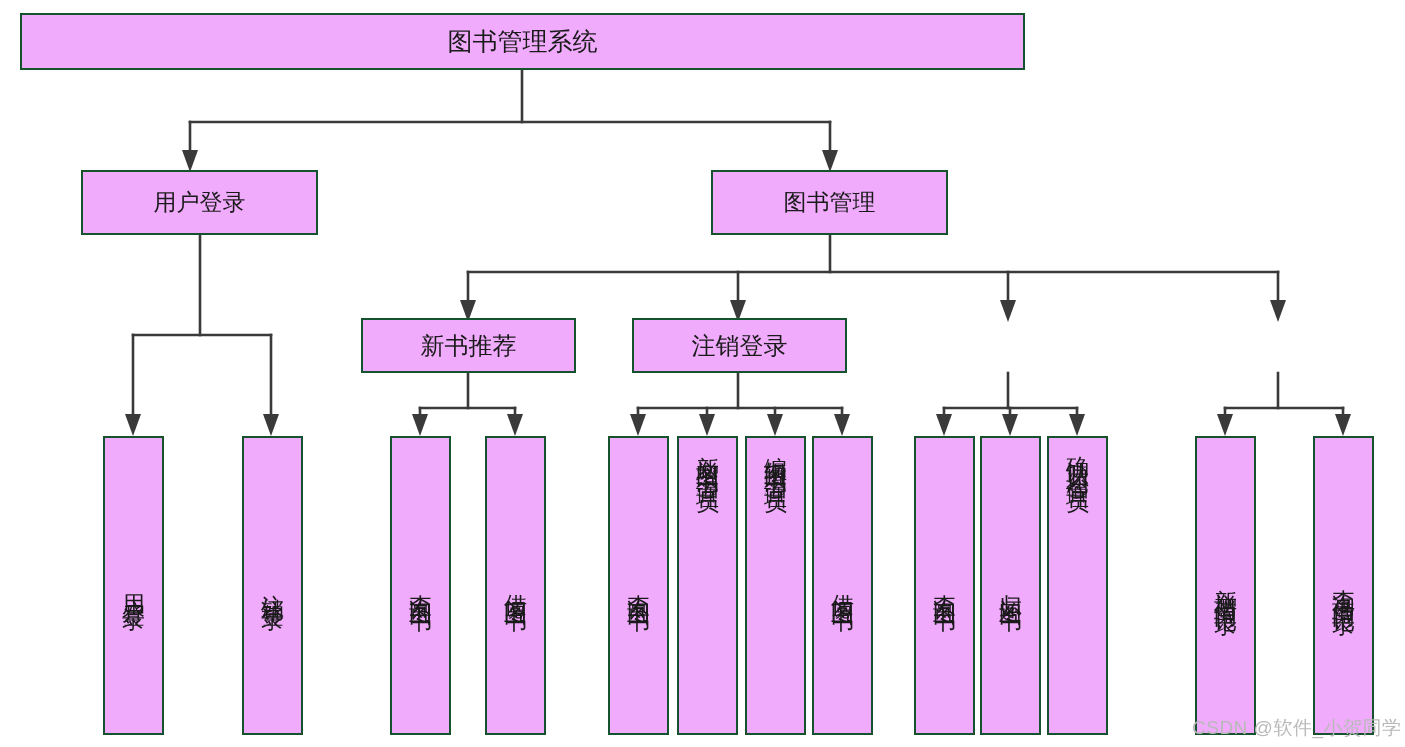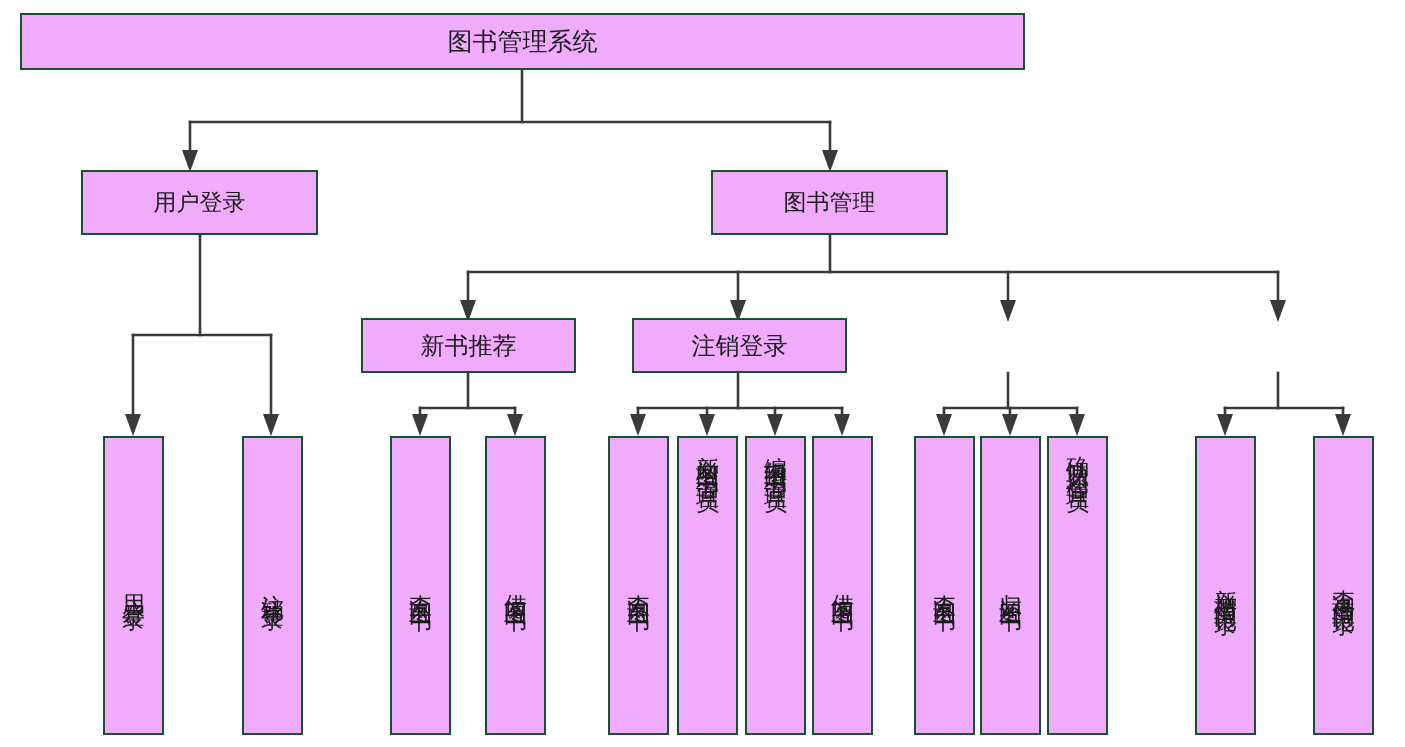--- a/index.html
+++ b/index.html
@@ -203,14 +203,15 @@
     <span class="node-label">确认归还（管理员）</span>
   </div>
 
   <div class="node-box leaf center-v" style="left:1195px; top:436px; width:61px; height:299px;">
     <span class="node-label">新增借阅记录</span>
   </div>
   <div class="node-box leaf center-v" style="left:1313px; top:436px; width:61px; height:299px;">
     <span class="node-label">查询借阅记录</span>
   </div>
 
+  <div class="watermark" style="left:1192px; top:715px;">CSDN @软件_小贺同学</div>
 
 </div>
 
 </body></html>

